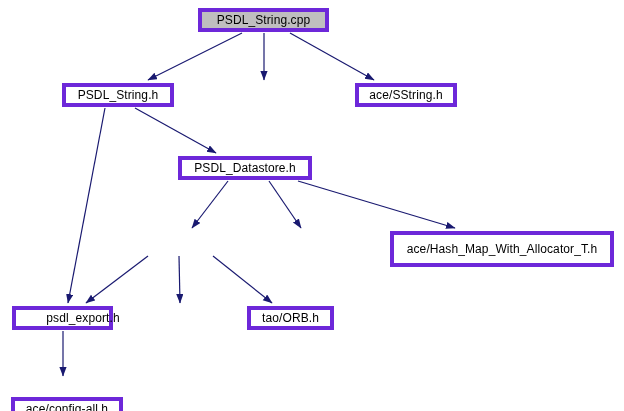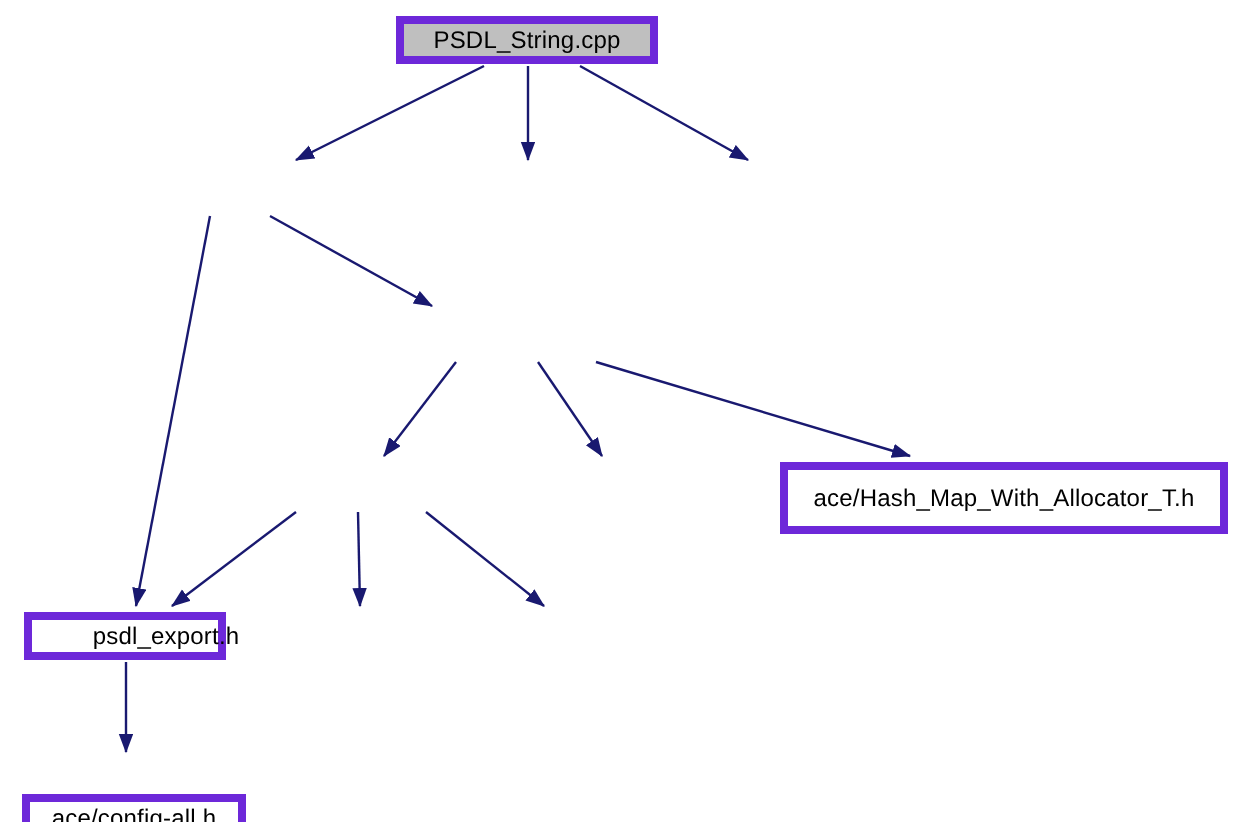--- a/index.html
+++ b/index.html
@@ -63,27 +63,31 @@
       <path d="M 298,181 L 455,228"></path>
       <path d="M 148,256 L 86,303"></path>
       <path d="M 179,256 L 180,303"></path>
       <path d="M 213,256 L 272,303"></path>
       <path d="M 63,331 L 63,376"></path>
     </g>
   </svg>
 
   <div class="node root" style="left:198px;top:8px;width:131px;height:24px;">PSDL_String.cpp</div>
 
+  <div class="node" style="left:62px;top:83px;width:112px;height:24px;">PSDL_String.h</div>
 
 
+  <div class="node" style="left:355px;top:83px;width:102px;height:24px;">ace/SString.h</div>
 
+  <div class="node" style="left:178px;top:156px;width:134px;height:24px;">PSDL_Datastore.h</div>
 
 
 
   <div class="node" style="left:390px;top:231px;width:224px;height:36px;">ace/Hash_Map_With_Allocator_T.h</div>
 
   <div class="node" style="left:12px;top:306px;width:101px;height:24px;padding-left:41px;">psdl_export.h</div>
 
 
+  <div class="node" style="left:247px;top:306px;width:87px;height:24px;">tao/ORB.h</div>
 
   <div class="node" style="left:11px;top:397px;width:112px;height:24px;">ace/config-all.h</div>
 
 </div>
 
 </body></html>

